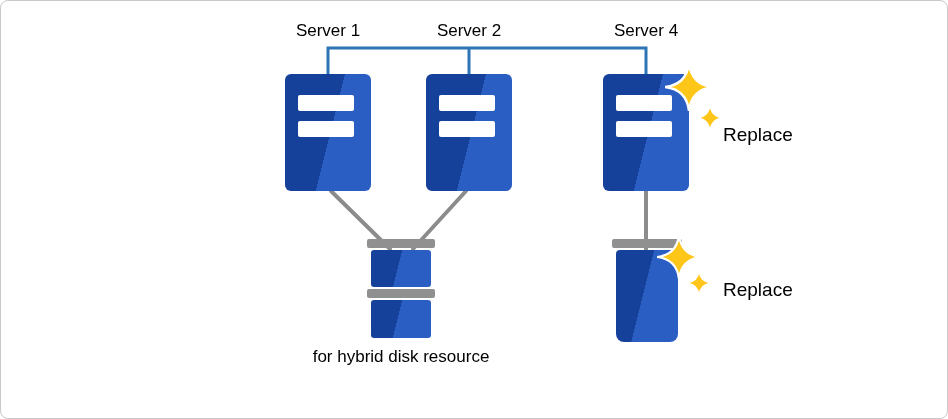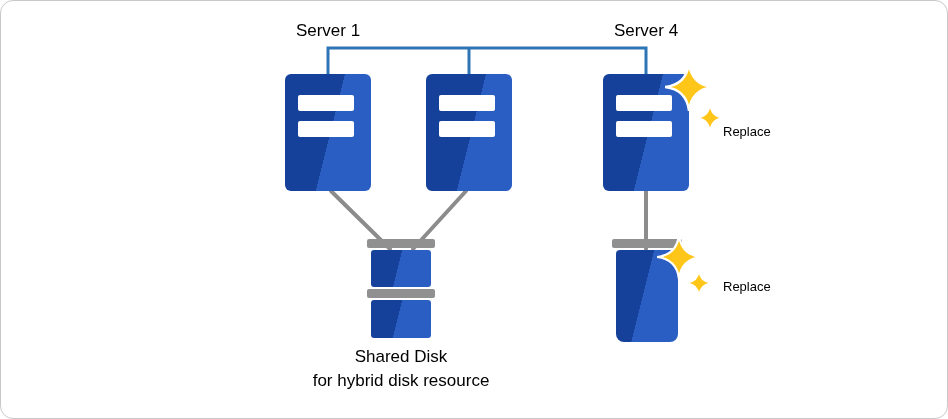--- a/index.html
+++ b/index.html
@@ -1,21 +1,21 @@
 <!DOCTYPE html>
 <html><head>
 <meta charset="utf-8">
 <style>
   html,body{margin:0;padding:0;background:#ffffff;}
   .canvas{
     position:relative;
     width:948px;height:419px;
     background:#ffffff;
     border:1px solid #c9c9c9;
-    border-radius:13px;
+    border-radius:8px;
     box-sizing:border-box;
     font-family:"Liberation Sans", sans-serif;
     color:#000;
     overflow:hidden;
   }
   .server-label{
     position:absolute;top:20px;width:130px;
     text-align:center;font-size:17px;color:#000;
   }
   .server{
@@ -46,21 +46,21 @@
   .shared-disk .body2{top:61px;height:38px;}
   .single-disk{position:absolute;left:611px;top:238px;width:70px;height:104px;}
   .single-disk .cap{position:absolute;left:0;top:0;width:70px;height:9px;background:#909090;border-radius:2px;}
   .single-disk .body{
     position:absolute;left:4px;top:11px;width:62px;height:92px;
     background:linear-gradient(104deg,#16419b 0%,#16419b 45%,#2a5ec2 45%);
     border-radius:4px 4px 8px 8px;
   }
   .sparkle{position:absolute;}
   .replace-label{
-    position:absolute;left:722px;font-size:13px;color:#000;
+    position:absolute;left:722px;font-size:19px;color:#000;
   }
   .caption{
     position:absolute;top:344px;text-align:center;
     font-size:17px;line-height:24px;color:#000;
   }
   .caption.shared{left:260px;width:280px;}
   .caption.hybrid{left:545px;width:200px;}
 </style>
 </head>
 <body>
@@ -68,20 +68,21 @@
 <div class="canvas">
 
   <svg class="lines-svg">
     <path d="M327 73 V47 H645 V73 M468 47 V73" fill="none" stroke="#2e75b6" stroke-width="3"></path>
     <path d="M330 190 L389 248" fill="none" stroke="#8c8c8c" stroke-width="4" stroke-linecap="round"></path>
     <path d="M465 190 L412 248" fill="none" stroke="#8c8c8c" stroke-width="4" stroke-linecap="round"></path>
     <path d="M645 190 V248" fill="none" stroke="#8c8c8c" stroke-width="4" stroke-linecap="round"></path>
   </svg>
 
   <div class="server-label" style="left:262px">Server 1</div>
+  <div class="server-label" style="left:403px">Server 2</div>
   <div class="server-label" style="left:580px">Server 4</div>
 
   <div class="server" style="left:284px">
     <div class="bar b1"></div>
     <div class="bar b2"></div>
   </div>
   <div class="server" style="left:425px">
     <div class="bar b1"></div>
     <div class="bar b2"></div>
   </div>
@@ -113,17 +114,16 @@
     <path d="M12 0 C12.8 7 17 11.2 24 12 C17 12.8 12.8 17 12 24 C11.2 17 7 12.8 0 12 C7 11.2 11.2 7 12 0 Z" fill="#ffc61a" stroke="#ffffff" stroke-width="1.2"></path>
   </svg>
   <svg class="sparkle" style="left:686px;top:270px" width="24" height="24" viewBox="0 0 24 24">
     <path d="M12 0 C12.8 7 17 11.2 24 12 C17 12.8 12.8 17 12 24 C11.2 17 7 12.8 0 12 C7 11.2 11.2 7 12 0 Z" fill="#ffc61a" stroke="#ffffff" stroke-width="1.2"></path>
   </svg>
 
   <div class="replace-label" style="top:123px">Replace</div>
   <div class="replace-label" style="top:278px">Replace</div>
 
   <div class="caption shared">
-    <div>Shared Disk</div>
     <div>for hybrid disk resource</div>
   </div>
 
 </div>
 
 </body></html>

